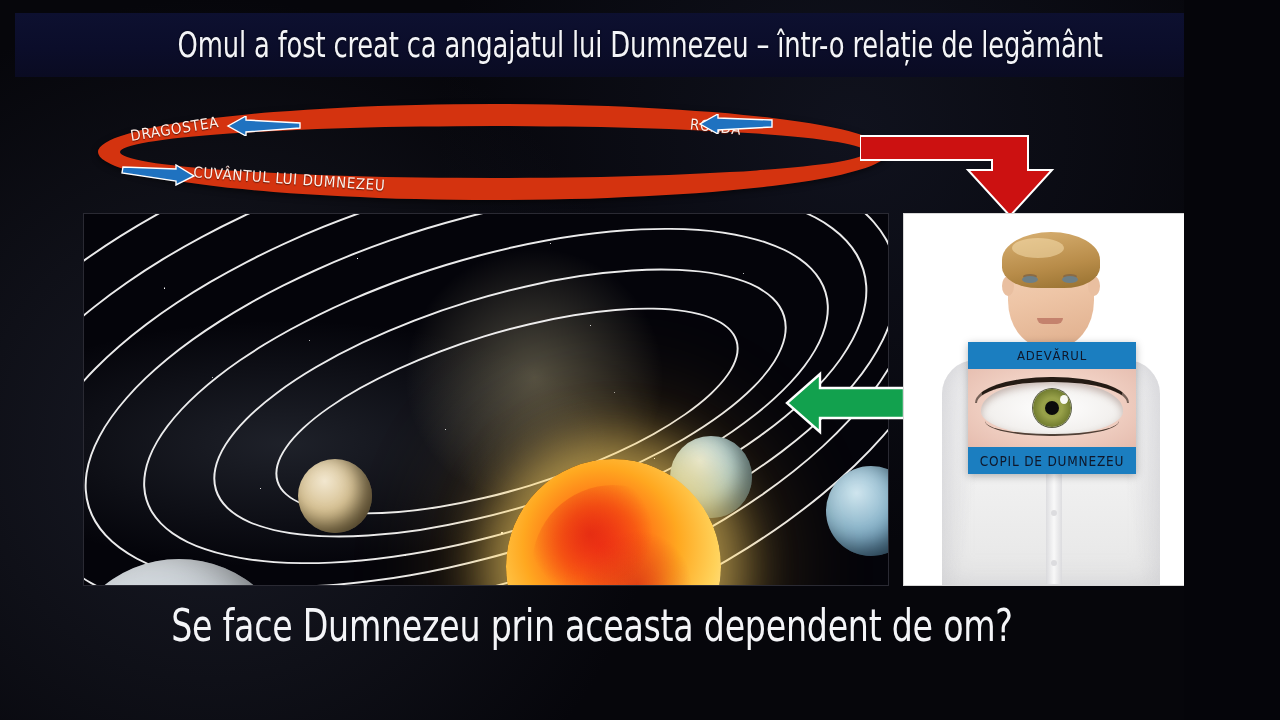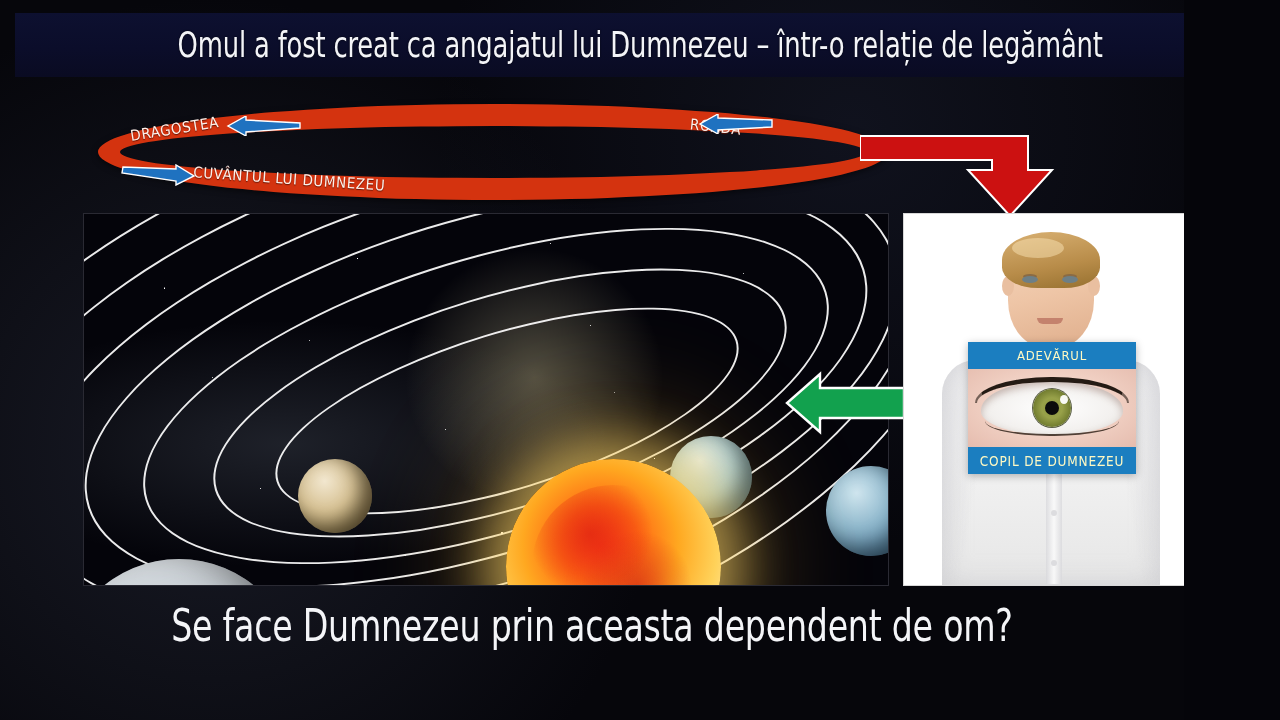--- a/index.html
+++ b/index.html
@@ -239,21 +239,21 @@
 
   
   .eye-card {
     position: absolute; left: 64px; top: 128px; width: 168px; height: 132px;
     box-shadow: 0 2px 8px rgba(0,0,0,0.28);
     overflow: hidden;
   }
   .eye-bar {
     position: absolute; left: 0; width: 100%;
     background: #1b7ec0;
-    color: #fef9c3;
+    color: #0f172a;
     font-family: "Liberation Sans Narrow", "DejaVu Sans Condensed", "Liberation Sans", sans-serif;
     font-size: 13px;
     letter-spacing: 0.8px;
     display: flex; align-items: center; justify-content: center;
   }
   .eye-bar.top { top: 0; height: 27px; }
   .eye-bar.bottom { bottom: 0; height: 27px; font-size: 13.5px; }
   .eye-img {
     position: absolute; left: 0; top: 27px; width: 100%; height: 78px;
     background: radial-gradient(ellipse at 50% 46%, #f7e2d8 0%, #f0cfc2 55%, #e5bcae 100%);

